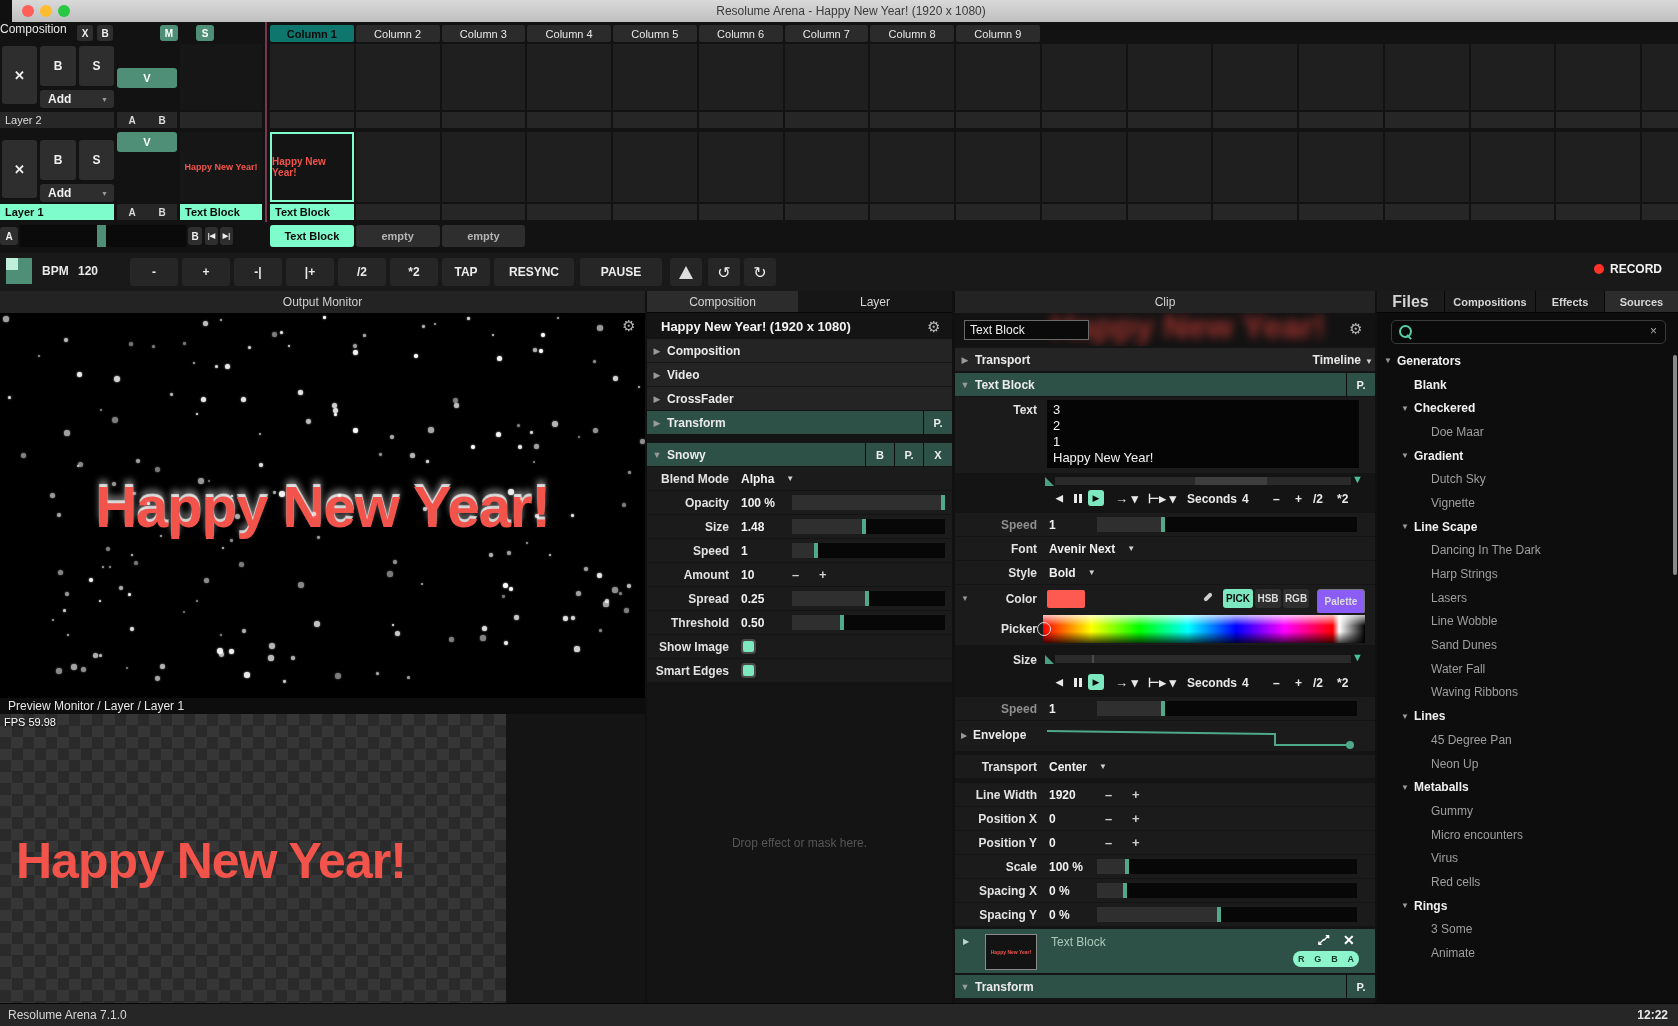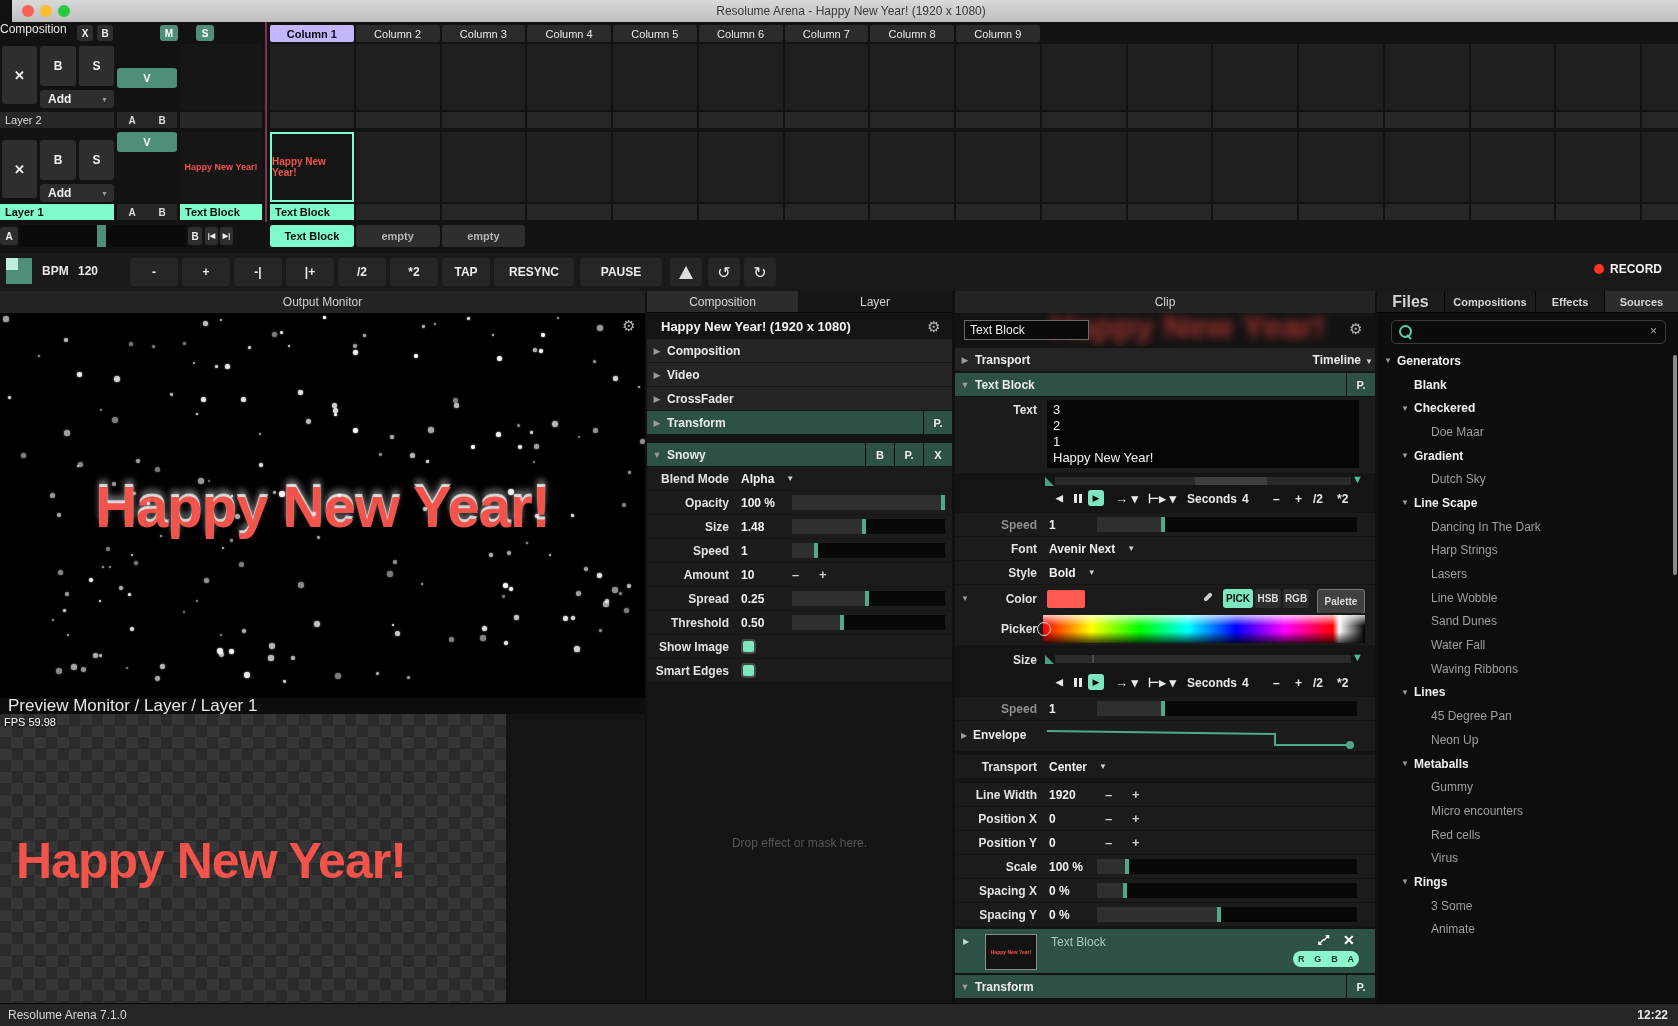--- a/index.html
+++ b/index.html
@@ -8,21 +8,21 @@
   .abs{position:absolute;}
   
   .titlebar{position:absolute;left:12px;top:0;width:1678px;height:22px;
     background:linear-gradient(#d9d9d9,#bfbfbf);border-bottom:1px solid #8a8a8a;}
   .tl{position:absolute;top:5px;width:12px;height:12px;border-radius:50%;}
   .wtitle{position:absolute;left:0;right:0;top:4px;text-align:center;font-size:12px;color:#3a3a3a;}
   
   #gridarea{position:absolute;left:0;top:22px;width:1678px;height:231px;background:#121212;}
   .colhdr{position:absolute;top:3px;height:17px;background:#2b2b2b;color:#e8e8e8;font-size:11px;
     display:flex;align-items:center;justify-content:center;border-radius:2px;}
-  .colhdr.active{background:#c4b5fd;color:#0b0b0b;font-weight:bold;}
+  .colhdr.active{background:#0f766e;color:#0b0b0b;font-weight:bold;}
   .cell{position:absolute;background:#1f1f1f;}
   .strip{position:absolute;background:#272727;font-size:11px;color:#ddd;display:flex;align-items:center;padding-left:5px;box-sizing:border-box;}
   .mint{background:#7ffccb !important;color:#0b0b0b !important;font-weight:bold;}
   .btn{background:#2e2e2e;border-radius:3px;color:#efefef;display:flex;align-items:center;justify-content:center;
        font-size:12px;font-weight:bold;box-sizing:border-box;}
   .tealbtn{background:#4f8f78;color:#fff;}
   .redclip{color:#f2544c;font-weight:bold;display:flex;align-items:center;justify-content:center;}
   .purpline{position:absolute;width:2px;background:#7a3550;}
   
   #transport{position:absolute;left:0;top:253px;width:1678px;height:38px;background:#191919;}
@@ -396,21 +396,21 @@
         <div class="snowdot" style="left: 508px; top: 176px; width: 5.82832px; height: 5.82832px; opacity: 0.915916; box-shadow: rgb(255, 255, 255) 0px 0px 2px;"></div>
         <div class="snowdot" style="left: 471px; top: 132px; width: 3.98488px; height: 3.98488px; opacity: 0.982112; box-shadow: rgb(255, 255, 255) 0px 0px 2px;"></div>
         <div class="snowdot" style="left: 334px; top: 100px; width: 3.13687px; height: 3.13687px; opacity: 0.987816; box-shadow: rgb(255, 255, 255) 0px 0px 2px;"></div>
         <div class="snowdot" style="left: 624px; top: 295px; width: 4.59942px; height: 4.59942px; opacity: 0.492168; box-shadow: rgb(255, 255, 255) 0px 0px 2px;"></div>
         <div class="snowdot" style="left: 518px; top: 132px; width: 4.05665px; height: 4.05665px; opacity: 0.908266; box-shadow: rgb(255, 255, 255) 0px 0px 2px;"></div>
         <div class="snowdot" style="left: 333px; top: 95px; width: 5.05607px; height: 5.05607px; opacity: 0.862621; box-shadow: rgb(255, 255, 255) 0px 0px 2px;"></div>
         <div class="snowdot" style="left: 480px; top: 322px; width: 5.71425px; height: 5.71425px; opacity: 0.509883; box-shadow: rgb(255, 255, 255) 0px 0px 2px;"></div>
         <div class="snowdot" style="left: 387px; top: 258px; width: 5.61862px; height: 5.61862px; opacity: 0.478082; box-shadow: rgb(255, 255, 255) 0px 0px 2px;"></div>
       </div>
     <div class="abs gear" style="left:622px;top:27px;">⚙</div>
-    <div class="abs" style="left:0;top:407px;width:645px;height:16px;background:#0d0d0d;display:flex;align-items:center;padding-left:8px;box-sizing:border-box;font-size:17px;color:#e6e6e6;">Preview Monitor / Layer / Layer 1</div>
+    <div class="abs" style="left:0;top:407px;width:645px;height:16px;background:#0d0d0d;display:flex;align-items:center;padding-left:8px;box-sizing:border-box;font-size:12px;color:#e6e6e6;">Preview Monitor / Layer / Layer 1</div>
     <div class="abs checker" style="left:0;top:423px;width:506px;height:289px;">
       <div class="abs" style="left:16px;top:118px;font-size:50px;font-weight:bold;color:#f2544c;letter-spacing:-1px;">Happy New Year!</div>
     </div>
     <div class="abs" style="left:4px;top:425px;font-size:11px;color:#fff;text-shadow:0 1px 2px #000;">FPS 59.98</div>
   </div>
 
   <div class="panel" id="compPanel" style="left:647px;width:305px;">
       <div class="tab" style="left: 0px; width: 151px; background: rgb(44, 44, 44);">Composition</div>
       <div class="tab" style="left: 151px; width: 154px; background: rgb(22, 22, 22);">Layer</div>
       <div style="position: absolute; left: 14px; top: 28px; font-size: 13px; font-weight: bold; color: rgb(242, 242, 242);">Happy New Year! (1920 x 1080)</div>
@@ -564,21 +564,21 @@
       <div class="prow" style="top: 294px; width: 420px; height: 28px;">
         <div style="position: absolute; left: 6px; top: 9px; font-size: 8px; color: rgb(154, 154, 154);">▼</div>
         <div class="plabel" style="height: 28px;">Color</div>
         <div style="position: absolute; left: 92px; top: 5px; width: 38px; height: 18px; background: rgb(255, 90, 82); border-radius: 2px;"></div>
         <div style="position: absolute; left: 246px; top: 6px; width: 14px; height: 14px;">
           <div style="position: absolute; left: 5px; top: 1px; width: 4px; height: 10px; background: rgb(207, 207, 207); border-radius: 2px; transform: rotate(45deg);"></div>
         </div>
         <div style="position: absolute; left: 268px; top: 4px; width: 30px; height: 19px; border-radius: 3px; display: flex; align-items: center; justify-content: center; font-size: 10px; font-weight: bold; background: rgb(125, 232, 192); color: rgb(12, 12, 12);">PICK</div>
         <div style="position: absolute; left: 300px; top: 4px; width: 26px; height: 19px; border-radius: 3px; display: flex; align-items: center; justify-content: center; font-size: 10px; font-weight: bold; background: rgb(46, 46, 46); color: rgb(220, 220, 220);">HSB</div>
         <div style="position: absolute; left: 328px; top: 4px; width: 26px; height: 19px; border-radius: 3px; display: flex; align-items: center; justify-content: center; font-size: 10px; font-weight: bold; background: rgb(46, 46, 46); color: rgb(220, 220, 220);">RGB</div>
-        <div style="position: absolute; left: 362px; top: 4px; width: 48px; height: 25px; border-radius: 3px; display: flex; align-items: center; justify-content: center; font-size: 10px; font-weight: bold; background: #404040; color: rgb(220, 220, 220); border: 1px solid rgb(119, 119, 119); box-sizing: border-box; text-align: center;">Palette</div>
+        <div style="position: absolute; left: 362px; top: 4px; width: 48px; height: 25px; border-radius: 3px; display: flex; align-items: center; justify-content: center; font-size: 10px; font-weight: bold; background: #8b5cf6; color: rgb(220, 220, 220); border: 1px solid rgb(119, 119, 119); box-sizing: border-box; text-align: center;">Palette</div>
       </div>
       <div style="position: absolute; left: 0px; top: 322px; width: 420px; height: 32px; background: rgb(27, 27, 27);">
         <div class="plabel" style="height: 32px;">Picker</div>
         <div style="position: absolute; left: 88px; top: 2px; width: 322px; height: 28px; background: linear-gradient(90deg, rgb(255, 0, 0) 0%, rgb(255, 255, 0) 15%, rgb(0, 255, 0) 30%, rgb(0, 255, 255) 45%, rgb(0, 0, 255) 60%, rgb(255, 0, 255) 75%, rgb(255, 0, 0) 90%, rgb(255, 255, 255) 92%, rgb(0, 0, 0) 100%);">
           <div style="position: absolute; inset: 0px; background: linear-gradient(rgba(255, 255, 255, 0.75), rgba(255, 255, 255, 0) 38%, rgba(0, 0, 0, 0) 60%, rgba(0, 0, 0, 0.75));"></div>
         </div>
         <div style="position: absolute; left: 82px; top: 9px; width: 12px; height: 12px; border: 1.5px solid rgb(221, 221, 221); border-radius: 50%;"></div>
       </div>
       <div style="position: absolute; left: 0px; top: 362px; width: 82px; text-align: right; font-size: 12px; font-weight: bold; color: rgb(226, 226, 226);">Size</div>
       <div class="scrub" style="left: 100px; top: 364px; width: 296px;">
@@ -719,20 +719,24 @@
           <div class="td" style="padding-left: 2px;">Doe Maar</div>
         </div>
         <div class="trow" style="padding-left: 21px;">
           <div class="ar">▼</div>
           <div class="tb" style="padding-left: 2px;">Gradient</div>
         </div>
         <div class="trow" style="padding-left: 38px;">
           <div class="ar"></div>
           <div class="td" style="padding-left: 2px;">Dutch Sky</div>
         </div>
+        <div class="trow" style="padding-left: 38px;">
+          <div class="ar"></div>
+          <div class="td" style="padding-left: 2px;">Vignette</div>
+        </div>
         <div class="trow" style="padding-left: 21px;">
           <div class="ar">▼</div>
           <div class="tb" style="padding-left: 2px;">Line Scape</div>
         </div>
         <div class="trow" style="padding-left: 38px;">
           <div class="ar"></div>
           <div class="td" style="padding-left: 2px;">Dancing In The Dark</div>
         </div>
         <div class="trow" style="padding-left: 38px;">
           <div class="ar"></div>
@@ -777,25 +781,25 @@
         <div class="trow" style="padding-left: 38px;">
           <div class="ar"></div>
           <div class="td" style="padding-left: 2px;">Gummy</div>
         </div>
         <div class="trow" style="padding-left: 38px;">
           <div class="ar"></div>
           <div class="td" style="padding-left: 2px;">Micro encounters</div>
         </div>
         <div class="trow" style="padding-left: 38px;">
           <div class="ar"></div>
+          <div class="td" style="padding-left: 2px;">Virus</div>
+        </div>
+        <div class="trow" style="padding-left: 38px;">
+          <div class="ar"></div>
           <div class="td" style="padding-left: 2px;">Red cells</div>
-        </div>
-        <div class="trow" style="padding-left: 38px;">
-          <div class="ar"></div>
-          <div class="td" style="padding-left: 2px;">Virus</div>
         </div>
         <div class="trow" style="padding-left: 21px;">
           <div class="ar">▼</div>
           <div class="tb" style="padding-left: 2px;">Rings</div>
         </div>
         <div class="trow" style="padding-left: 38px;">
           <div class="ar"></div>
           <div class="td" style="padding-left: 2px;">3 Some</div>
         </div>
         <div class="trow" style="padding-left: 38px;">

